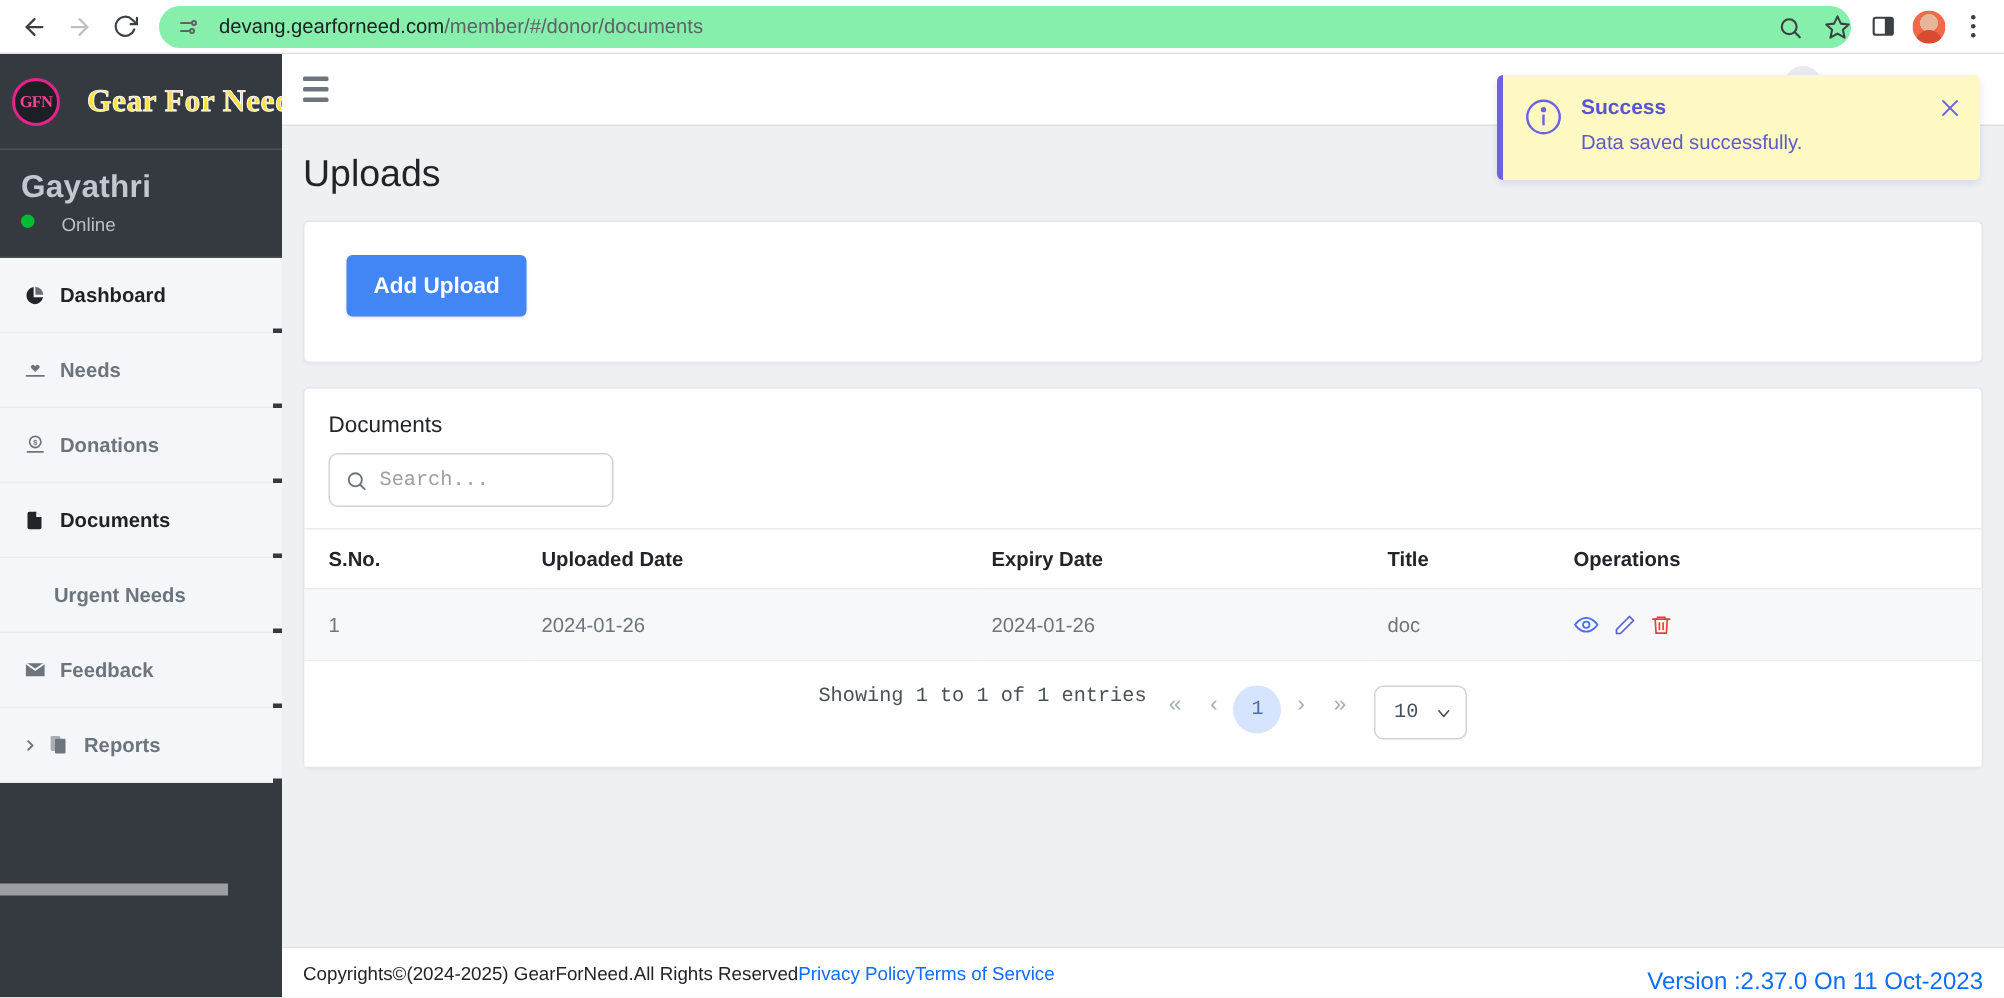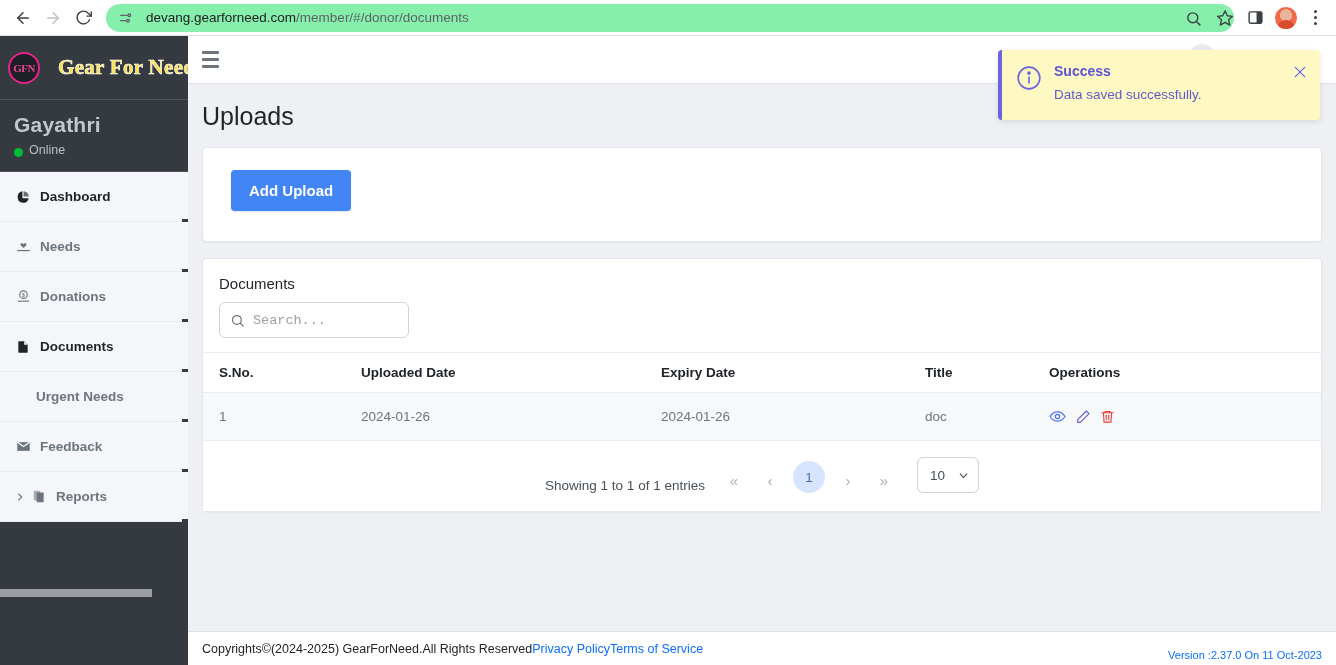--- a/index.html
+++ b/index.html
@@ -122,21 +122,21 @@
   #user-panel {
     padding: 12px 14px 14px 14px;
     border-bottom: 1px solid #4b5257;
   }
   #user-name {
     font-size: 21px; font-weight: 700; color: #c2c7d0;
     letter-spacing: 0.2px; line-height: 1.2;
   }
   #user-status {
     margin-top: 6px;
-    display: flex; align-items: flex-end; gap: 6px;
+    display: flex; align-items: flex-start; gap: 18px;
     font-size: 12.5px; color: #b9bfc7;
   }
   .status-dot {
     width: 9px; height: 9px; border-radius: 50%;
     background: #00bc35; display:block;
   }
 
   #nav { padding-top: 0; }
   .nav-item {
     height: 50px;
@@ -268,24 +268,24 @@
   .col-uploaded { width: 300px; }
   .col-expiry { width: 264px; }
   .col-title { width: 124px; }
   .ops { display: flex; align-items: center; gap: 9px; }
   .op-icon { display: inline-flex; cursor: pointer; }
   .op-view { color: #4c6ef5; }
   .op-edit { color: #5c5ce0; }
   .op-delete { color: #e8413a; }
 
   #pagination {
-    display: flex; align-items: flex-end; justify-content: center;
-    gap: 10px;
+    display: flex; align-items: flex-start; justify-content: center;
     padding: 16px 0 18px 0;
     background: #ffffff;
+    font-family: Liberation Mono, monospace;
   }
   #showing-text { font-size: 13.5px; color: #495057; margin-right: 6px; }
   .pg-btn {
     width: 26px; height: 26px;
     display:flex; align-items:center; justify-content:center;
     color:#a7b0b8; font-size: 15px;
     cursor: pointer; user-select: none;
   }
   .pg-num {
     width: 32px; height: 32px; border-radius: 50%;
@@ -309,21 +309,21 @@
     position: absolute; left: 0; bottom: 0;
     width: 1148px; height: 34px;
     background: #ffffff;
     border-top: 1px solid #dee2e6;
     display: flex; align-items: center;
     padding: 0 14px;
     font-size: 12.5px; color: #212529;
   }
   #footer a { color: #0d6efd; text-decoration: none; }
   #footer-right {
-    margin-left: auto; color: #0d6efd; font-size: 11px;
+    margin-left: auto; color: #0d6efd; font-size: 16px;
     position: relative; top: 6px;
   }
 
   
   #toast {
     position: absolute; right: 16px; top: 14px;
     width: 322px; height: 70px;
     background: #fef9c3;
     border-left: 4px solid #6c63e0;
     border-radius: 4px;

